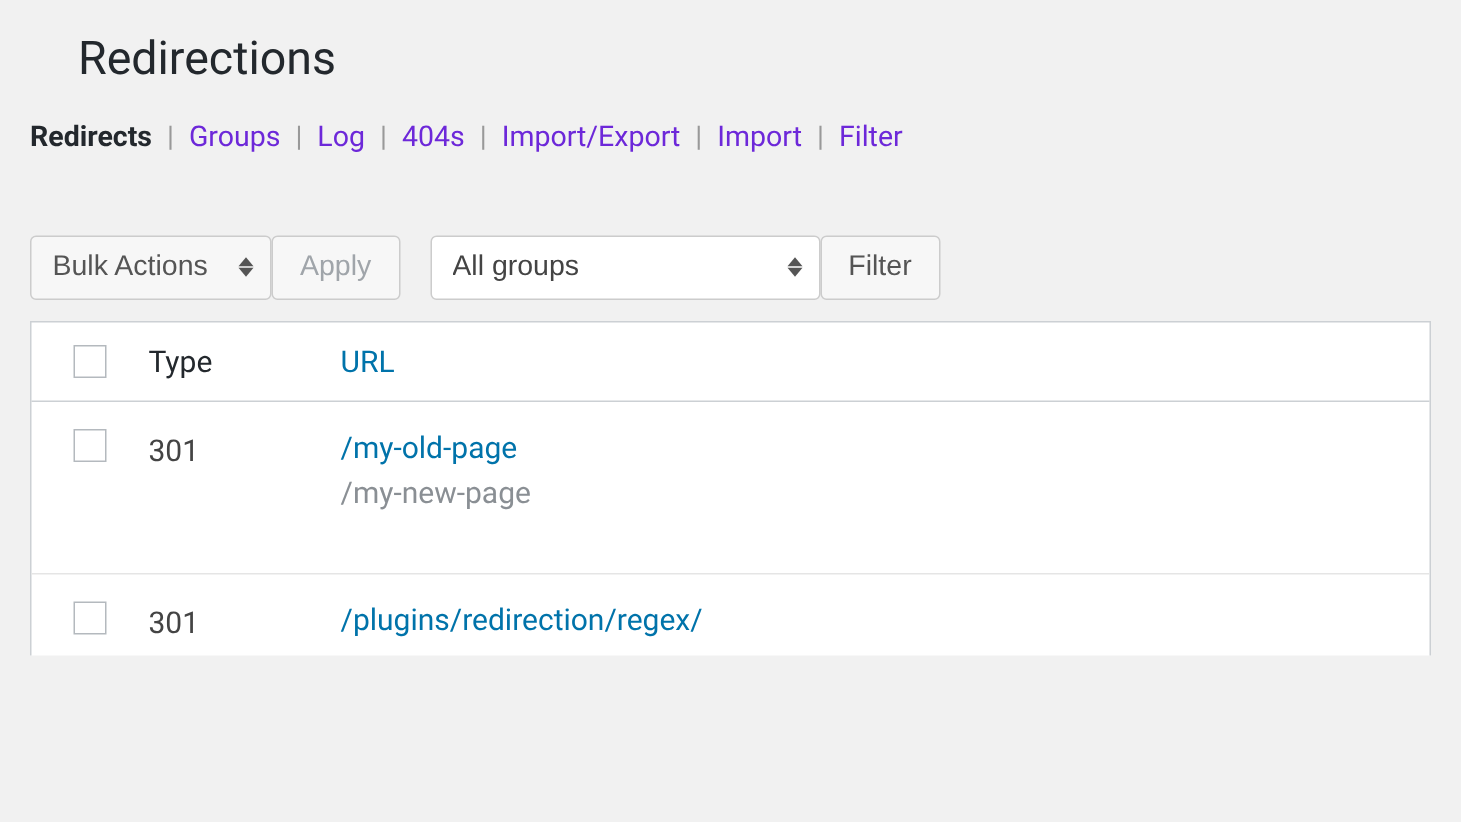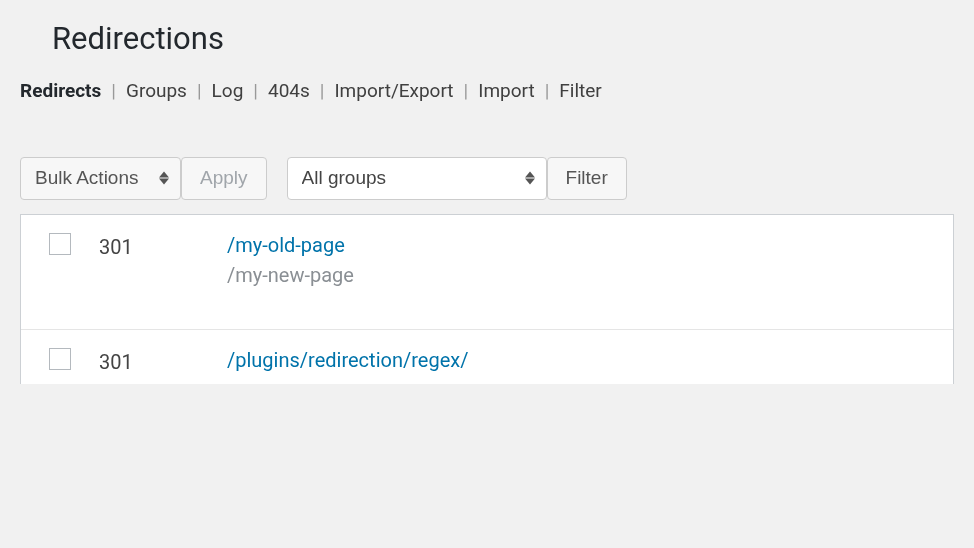--- a/index.html
+++ b/index.html
@@ -21,21 +21,21 @@
       margin-left: 32px;
     }
     .tabs {
       font-size: 19px;
       margin-bottom: 55px;
       display: flex;
       align-items: center;
       flex-wrap: wrap;
     }
     .tabs a {
-      color: #404040;
+      color: #6d28d9;
       text-decoration: none;
       cursor: pointer;
     }
     .tabs .active {
       font-weight: 700;
       color: #23282d;
     }
     .tabs .sep {
       color: #999;
       margin: 0 10px;
@@ -170,20 +170,27 @@
       </select>
       <span class="select-caret">
         <span class="tri up"></span>
           <span class="tri down"></span>
       </span>
     </div>
     <button class="btn">Filter</button>
   </div>
 
   <div class="table">
+    <div class="thead">
+      <div class="col-check">
+        <div class="checkbox"></div>
+      </div>
+      <div class="col-type">Type</div>
+      <div class="col-url">URL</div>
+    </div>
 
     <div class="trow">
       <div class="col-check">
         <div class="checkbox"></div>
       </div>
       <div class="col-type">301</div>
       <div class="col-url">
         <a class="url-link">/my-old-page</a>
         <div class="url-target">/my-new-page</div>
       </div>

